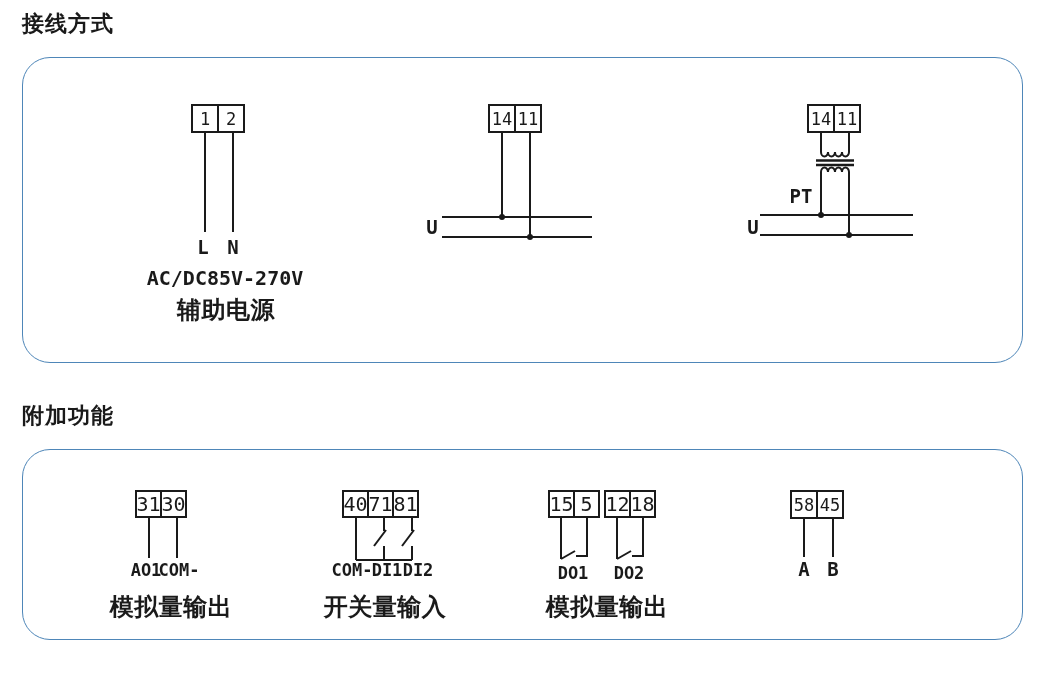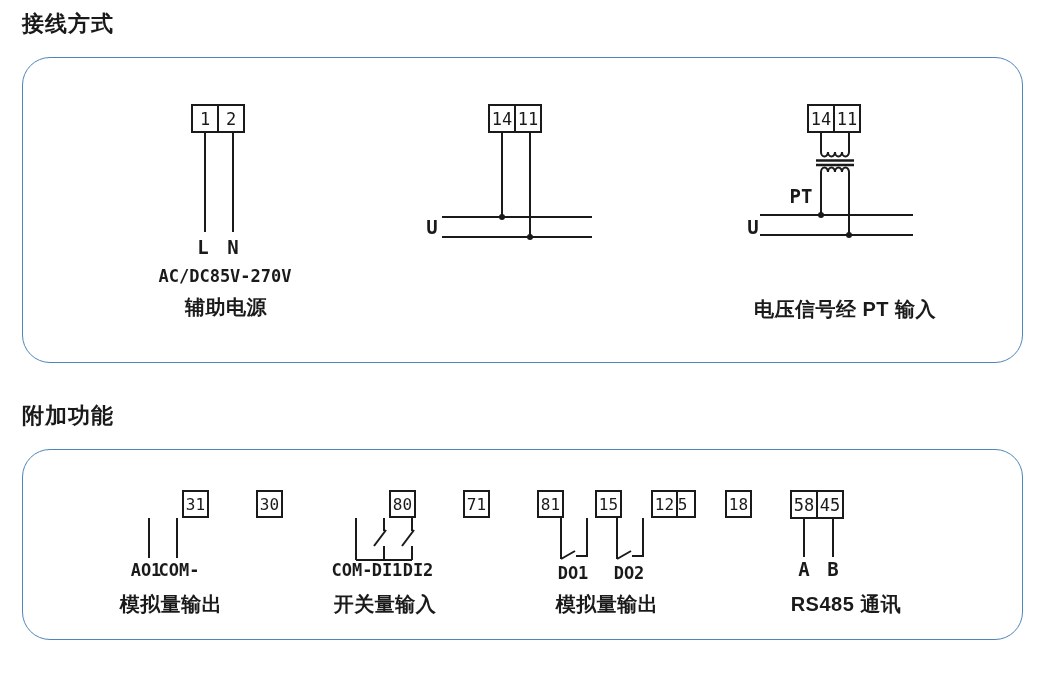--- a/index.html
+++ b/index.html
@@ -27,33 +27,33 @@
   svg.wires path { stroke:var(--wire); stroke-width:2; fill:none; }
   svg.wires path.thick { stroke-width:2.4; }
   svg.wires circle { fill:var(--wire); stroke:none; }
   .tblock { position:absolute; display:flex; }
   .tcell {
     width:28px; height:29px; border:2px solid var(--wire); background:#fff;
     display:flex; align-items:center; justify-content:center;
     font-family:"DejaVu Sans Mono", monospace; font-size:17px; color:var(--text);
   }
   .tcell + .tcell { margin-left:-2px; }
-  .tblock.small .tcell { width:27px; height:28px; font-size:16px;margin-left:47px; }
+  .tblock.small .tcell { width:27px; height:28px; font-size:20px; }
   .lbl {
     position:absolute; transform:translateX(-50%); white-space:nowrap;
     font-family:"DejaVu Sans Mono", monospace; font-size:17px; font-weight:bold; color:var(--text);
   }
   .lbl.big { font-size:19px; }
   .caption {
     position:absolute; transform:translateX(-50%); white-space:nowrap;
-    font-size:20px; font-weight:bold; color:var(--text); letter-spacing:0.5px;
+    font-size:24px; font-weight:bold; color:var(--text); letter-spacing:0.5px;
   }
   .spec {
     position:absolute; transform:translateX(-50%); white-space:nowrap;
-    font-family:"DejaVu Sans Mono", monospace; font-size:17px; font-weight:bold; color:var(--text);
+    font-family:"DejaVu Sans Mono", monospace; font-size:20px; font-weight:bold; color:var(--text);
   }
 </style>
 </head>
 <body>
 
 <div class="page">
 
   <div class="section-title" style="top:9px">接线方式</div>
 
   <div class="panel panel-top"></div>
@@ -126,21 +126,21 @@
     <div class="tcell">14</div>
     <div class="tcell">11</div>
   </div>
 
   <div class="tblock small" style="left:135px; top:490px">
     <div class="tcell">31</div>
     <div class="tcell">30</div>
   </div>
 
   <div class="tblock small" style="left:342px; top:490px">
-    <div class="tcell">80</div>
+    <div class="tcell">40</div>
     <div class="tcell">71</div>
     <div class="tcell">81</div>
   </div>
 
   <div class="tblock small" style="left:548px; top:490px">
     <div class="tcell">15</div>
     <div class="tcell">5</div>
   </div>
   <div class="tblock small" style="left:604px; top:490px">
     <div class="tcell">12</div>
@@ -167,19 +167,17 @@
   <div class="lbl" style="left:418px; top:560px">DI2</div>
 
   <div class="lbl" style="left:573px; top:563px">DO1</div>
   <div class="lbl" style="left:629px; top:563px">DO2</div>
 
   <div class="lbl big" style="left:804px; top:558px">A</div>
   <div class="lbl big" style="left:833px; top:558px">B</div>
 
   <div class="spec" style="left:225px; top:266px">AC/DC85V-270V</div>
   <div class="caption" style="left:226px; top:294px">辅助电源</div>
-  <div class="caption" style="left:845px; top:296px">电压信号经 PT 输入</div>
   <div class="caption" style="left:171px; top:591px">模拟量输出</div>
   <div class="caption" style="left:385px; top:591px">开关量输入</div>
   <div class="caption" style="left:607px; top:591px">模拟量输出</div>
-  <div class="caption" style="left:846px; top:591px">RS485 通讯</div>
 
 </div>
 
 </body></html>

